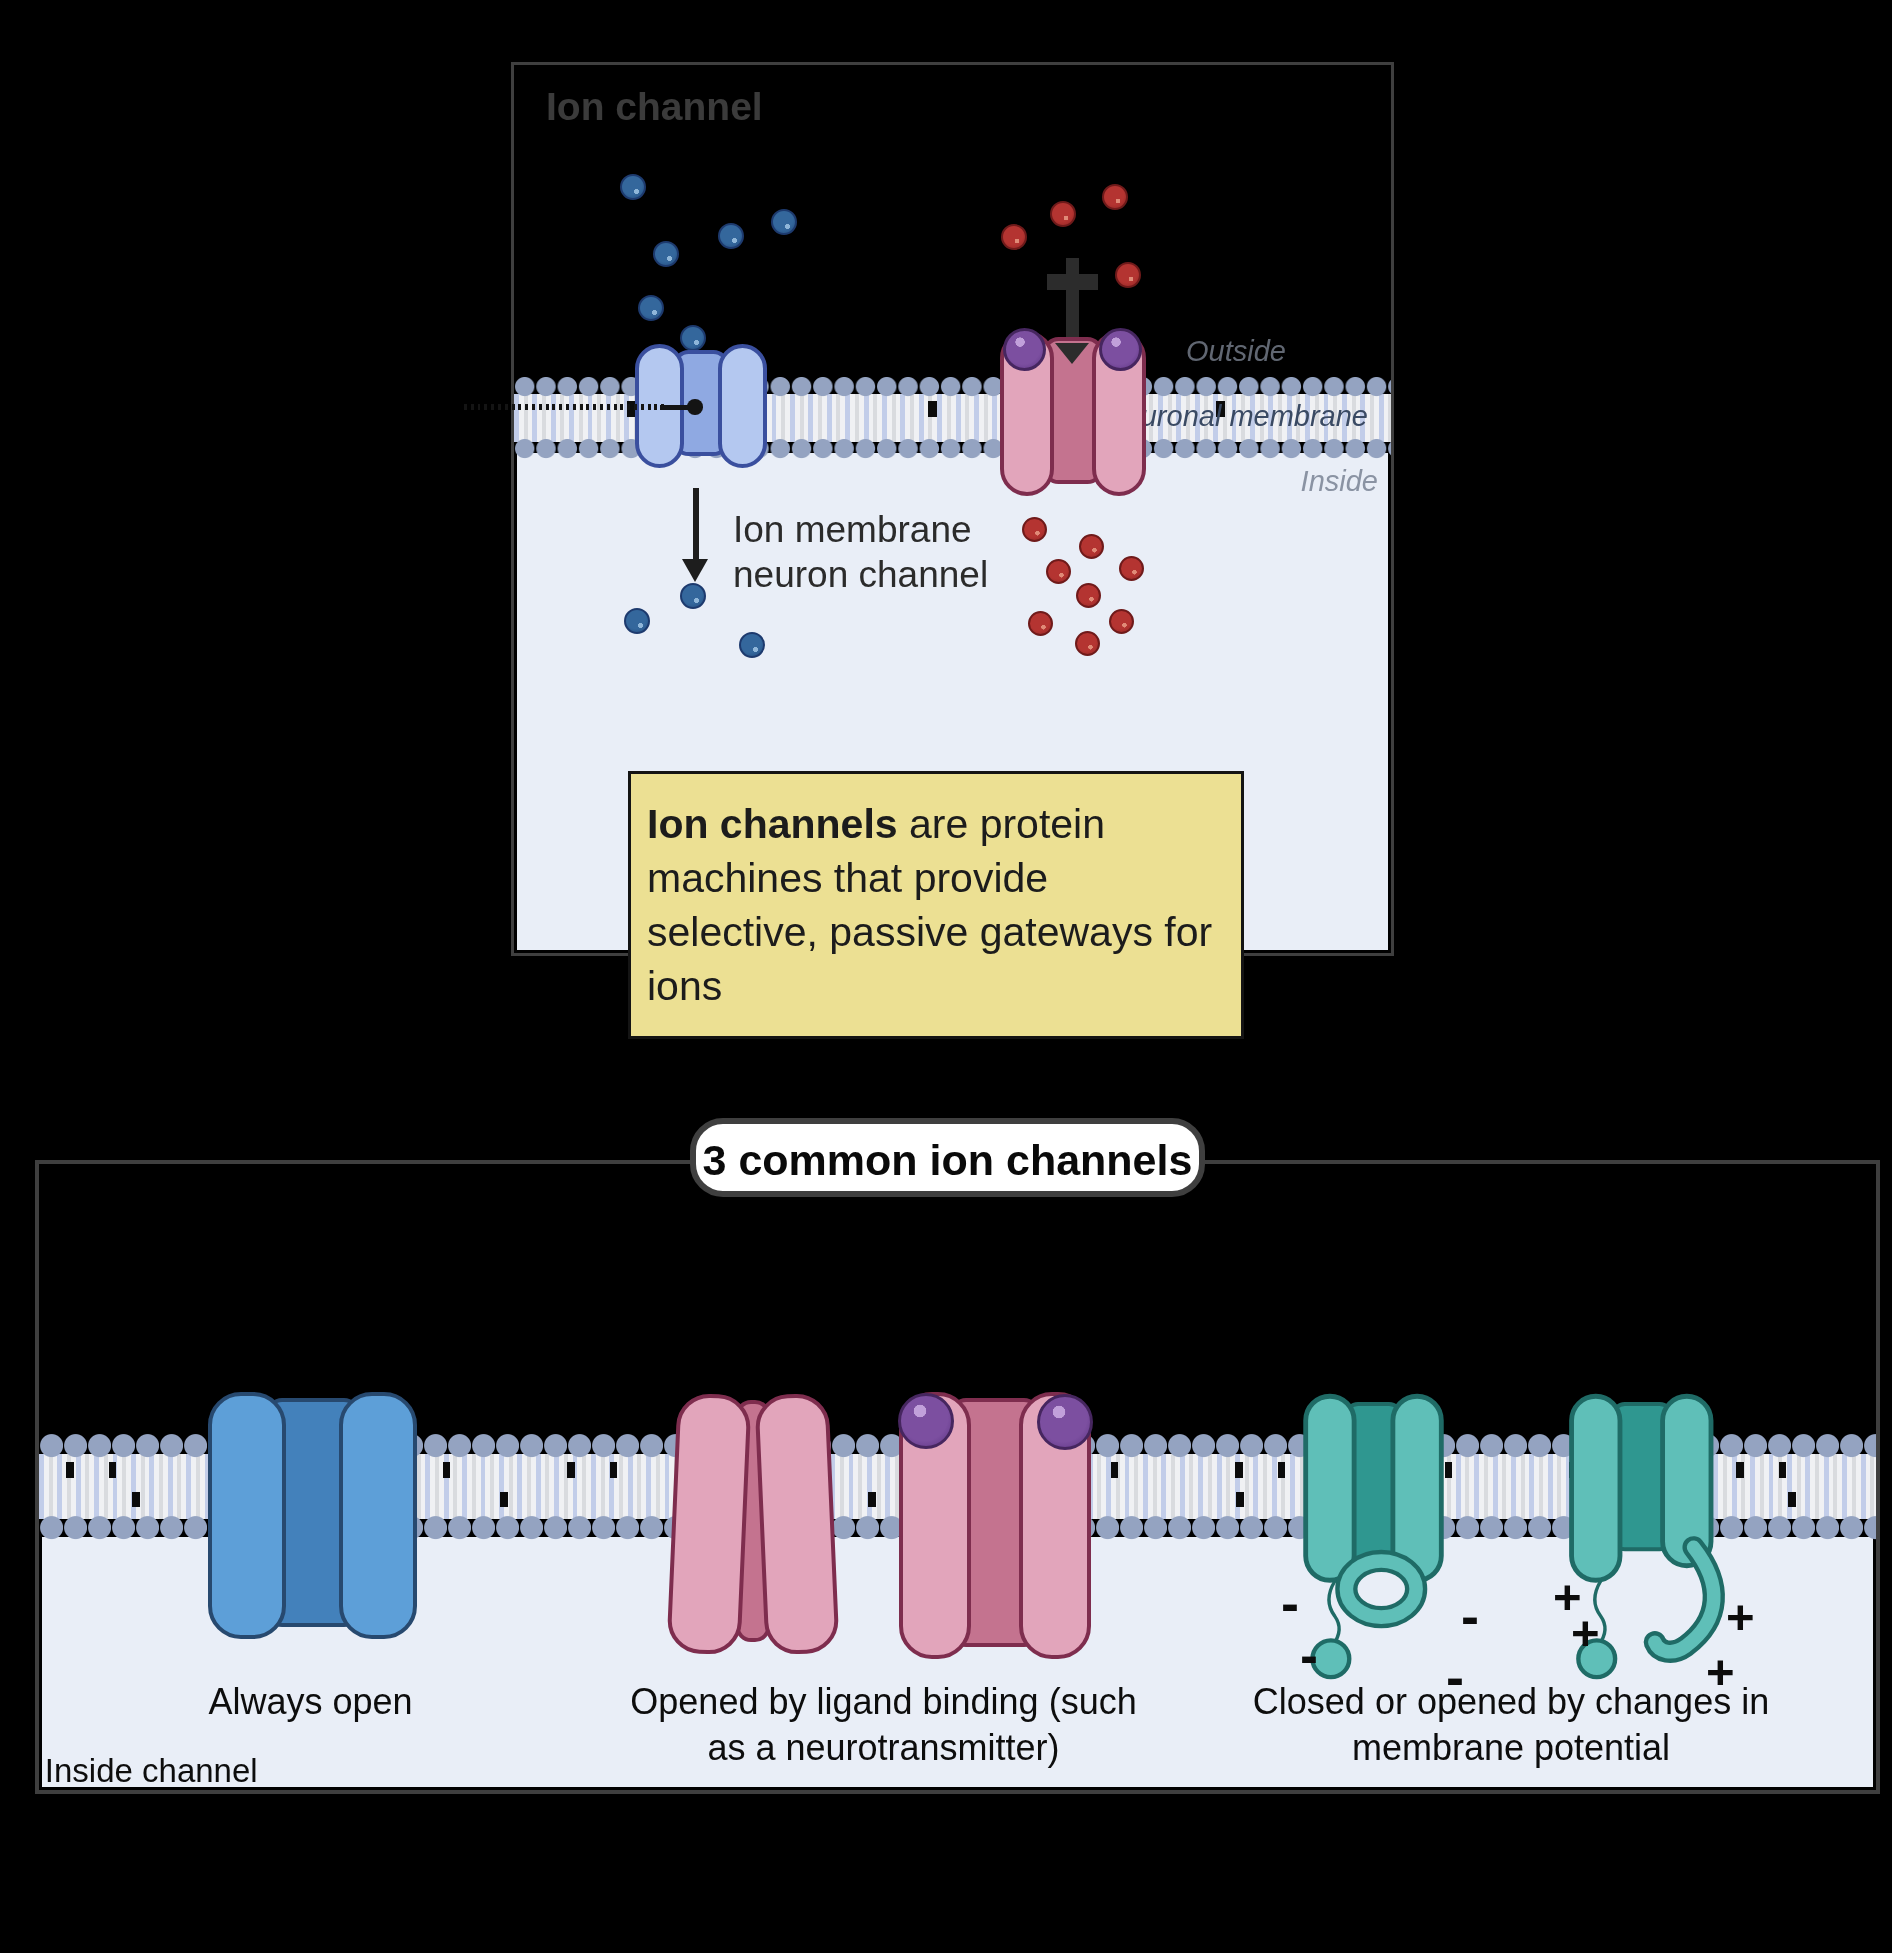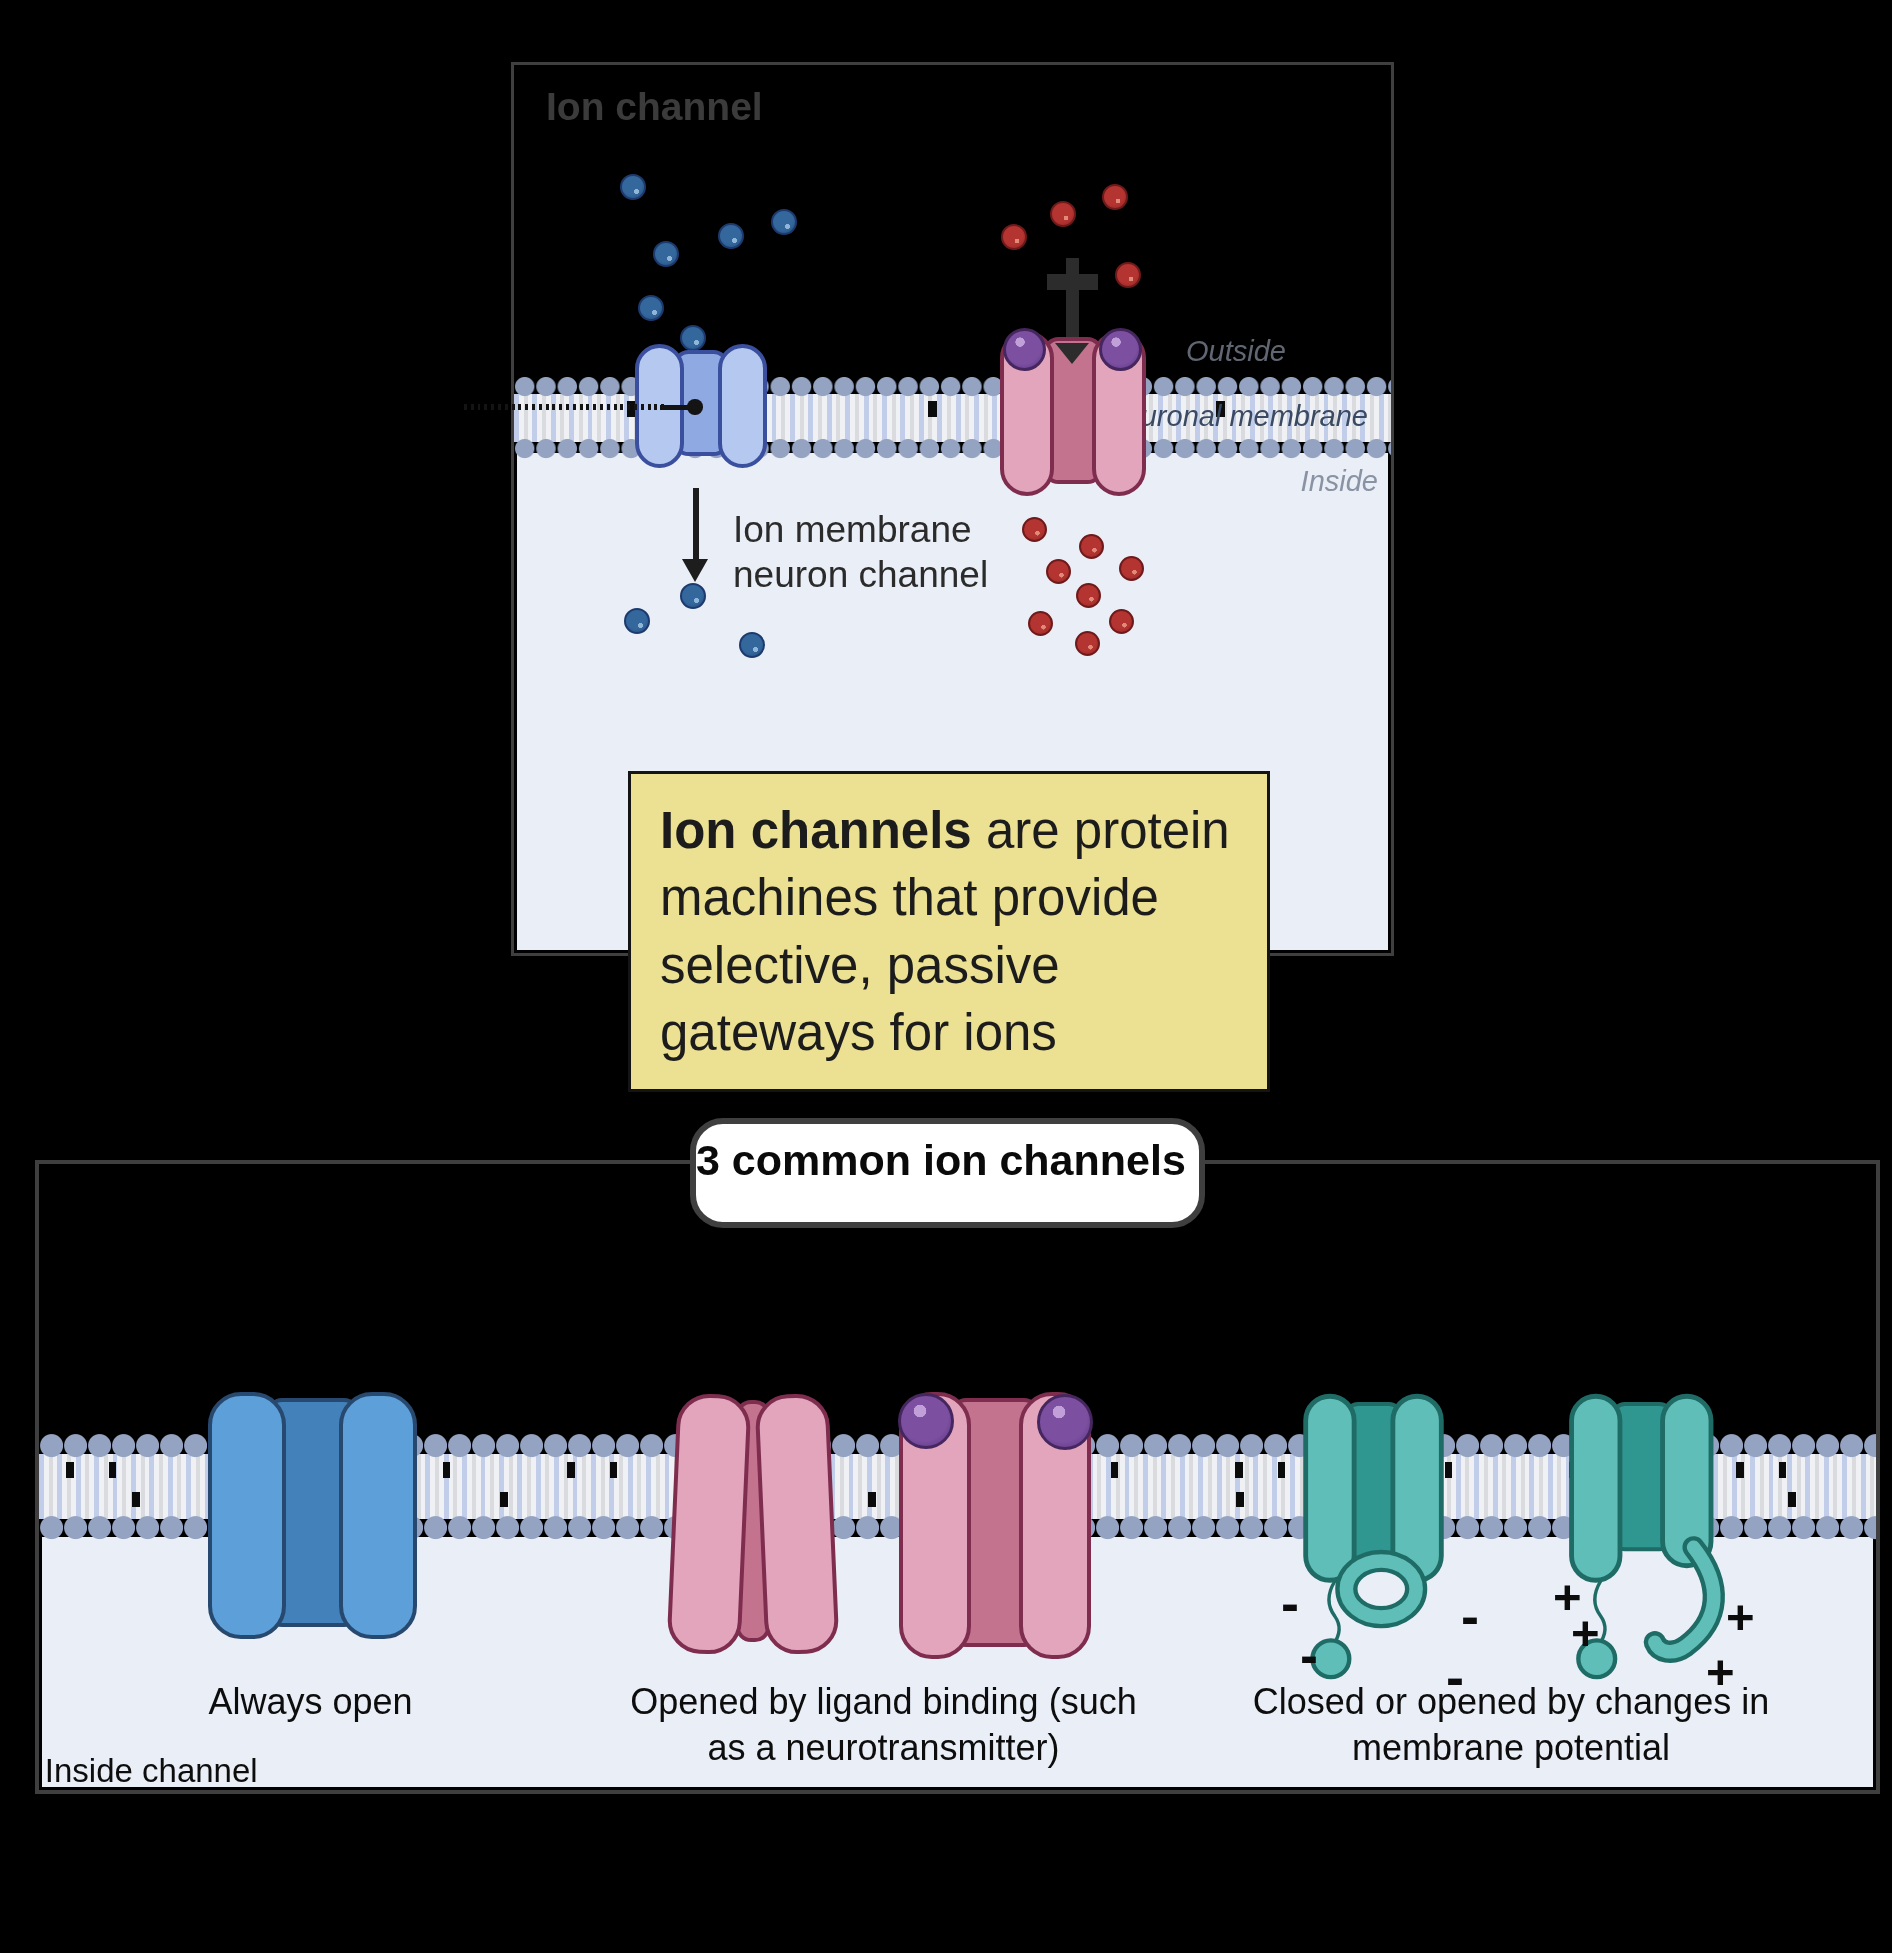--- a/index.html
+++ b/index.html
@@ -33,25 +33,25 @@
   #top-panel .mem-dash{top:25px;background:repeating-linear-gradient(90deg,#0c0c0c 0 8.7px,rgba(0,0,0,0) 8.7px 288px);background-position:126px 0;}
   #bottom-panel .mem-dash.d1{top:29px;background:repeating-linear-gradient(90deg,#0b0b0b 0 7.8px,rgba(0,0,0,0) 7.8px 43px,#0b0b0b 43px 50px,rgba(0,0,0,0) 50px 167px);background-position:27px 0;}
   #bottom-panel .mem-dash.d2{bottom:33px;background:repeating-linear-gradient(90deg,#0b0b0b 0 7.8px,rgba(0,0,0,0) 7.8px 184px);background-position:93px 0;}
 
   
   .tp-title{left:32px;top:20.4px;font-size:39px;font-weight:bold;color:var(--title-gray,#3b3b3b);}
   .outside-label{right:105px;top:270px;font-size:29px;font-style:italic;color:var(--inside-label,#8a93a3);opacity:.7;}
   .neuronal-label{right:23px;top:335px;font-size:29px;font-style:italic;font-weight:500;color:var(--membrane-label,#3a4a63);}
   .inside-label{right:13px;top:400px;font-size:29px;font-style:italic;color:var(--inside-label,#8a93a3);}
   .diffuse-text{left:219px;top:442px;font-size:37px;line-height:1.22;color:var(--label-dark,#2b2b2b);}
-  .callout{left:114px;top:706px;width:578px;padding:23px 29px;background:var(--callout-bg,#ece093);
-           border:3.9px solid var(--callout-border,#141414);font-size:51px;line-height:1.32;color:#1c1c1c;}
+  .callout{left:114px;top:706px;width:578px;padding:23px 16px;background:var(--callout-bg,#ece093);
+           border:3.9px solid var(--callout-border,#141414);font-size:41px;line-height:1.32;color:#1c1c1c;}
   .callout b{font-weight:bold;}
-  .pill{left:690px;top:1118px;width:515px;height:110px;background:#fff;border:6.8px solid var(--panel-border,#3f3f3f);
-        border-radius:33px;box-sizing:border-box;font-size:43px;font-weight:bold;color:#0a0a0a;line-height:72px;z-index:6;}
+  .pill{left:690px;top:1118px;width:515px;height:79px;background:#fff;border:6.8px solid var(--panel-border,#3f3f3f);
+        border-radius:33px;box-sizing:border-box;text-align:center;font-size:43px;font-weight:bold;color:#0a0a0a;line-height:72px;z-index:6;}
   .ch-label{top:515px;text-align:center;font-size:36px;line-height:1.28;color:#0d0d0d;}
   .inside-neuron{left:5.8px;top:588px;font-size:33px;color:#0d0d0d;}
 
   
   .ion{position:absolute;border-radius:50%;box-sizing:border-box;}
   .ion.blue{background:radial-gradient(circle at 66% 70%,#8fb6d9 0 11%,rgba(0,0,0,0) 12%),
             radial-gradient(circle at 45% 40%,#34679c 0 55%,#22497c 100%);border:2.9px solid #1d3a6e;}
   .ion.red{background:radial-gradient(circle at 64% 68%,#e08a77 0 11%,rgba(0,0,0,0) 12%),
            radial-gradient(circle at 45% 40%,#b43431 0 55%,#8e2423 100%);border:2.9px solid #6f1a1a;}
   .ligand{position:absolute;border-radius:50%;box-sizing:border-box;z-index:5;

